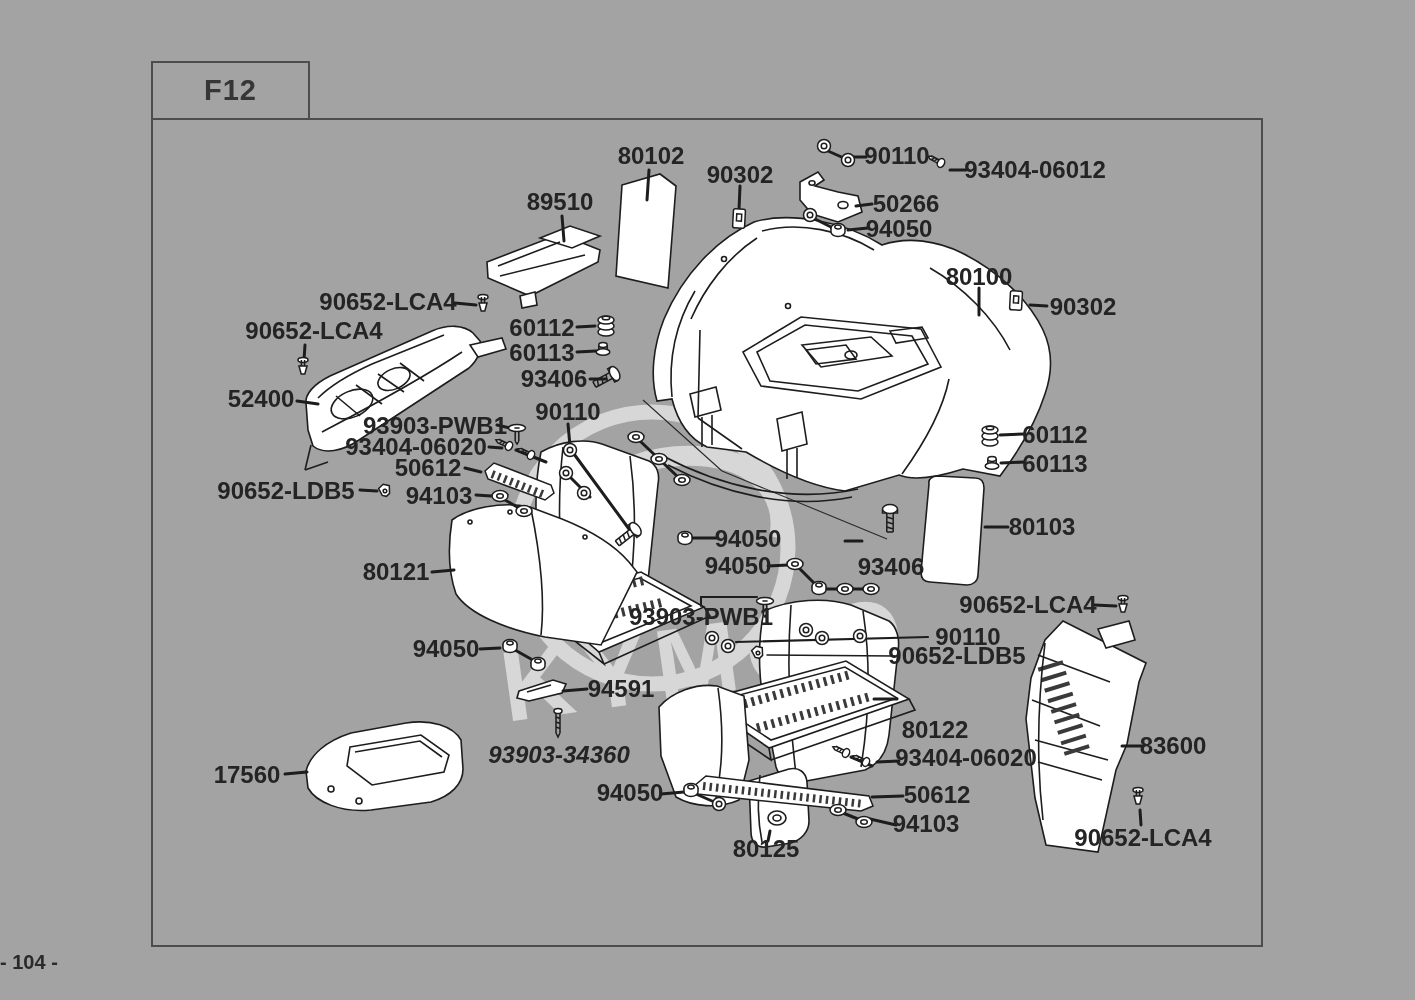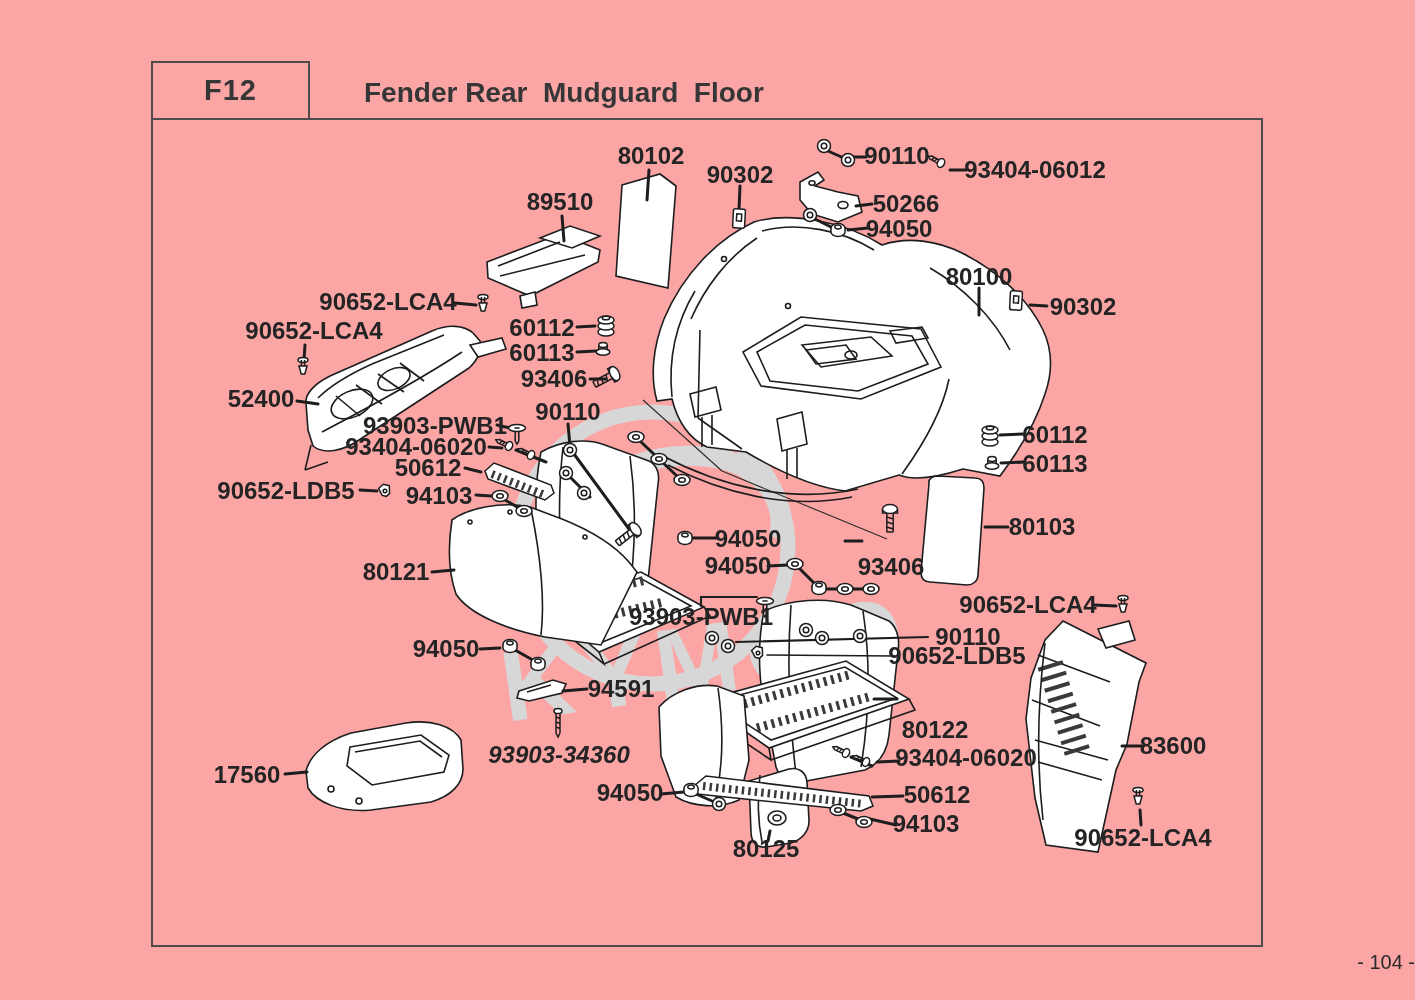--- a/index.html
+++ b/index.html
@@ -1,39 +1,38 @@
 <!DOCTYPE html>
 <html><head>
 <meta charset="utf-8">
 <style>
   html,body{margin:0;padding:0;background:#fff;}
-  .page{position:relative;width:1415px;height:1000px;background:#fca5a5;overflow:hidden;
+  .page{position:relative;width:1415px;height:1000px;background:#a3a3a3;overflow:hidden;
         font-family:"Liberation Sans",sans-serif;}
   .code-box{position:absolute;left:151px;top:61px;width:159px;height:59px;box-sizing:border-box;
         border:2px solid #4d4d4d;display:flex;align-items:center;justify-content:center;
         font-size:29px;font-weight:bold;color:#363636;letter-spacing:1px;}
   .doc-title{position:absolute;left:364px;top:77px;font-size:28px;font-weight:bold;color:#363636;
         white-space:pre;}
   .frame{position:absolute;left:151px;top:118px;width:1112px;height:829px;box-sizing:border-box;
         border:2px solid #4d4d4d;}
   .drawing{position:absolute;left:0;top:0;}
   .plabel{position:absolute;transform:translate(-50%,-50%);font-size:24px;font-weight:bold;
         color:#242424;white-space:nowrap;line-height:1;}
-  .footer-page{position:absolute;left:0;top:951px;width:1415px;text-align:right;
-        font-size:20px;font-weight:normal;color:#2a2a2a;}
+  .footer-page{position:absolute;left:0;top:951px;width:1415px;text-align:left;
+        font-size:20px;font-weight:bold;color:#2a2a2a;}
 </style>
 </head>
 <body>
 
 <div class="page">
 
   <div class="code-box">
     <span>F12</span>
   </div>
-  <div class="doc-title">Fender Rear  Mudguard  Floor</div>
   <div class="frame"></div>
 
   <svg class="drawing" width="1415" height="1000" viewBox="0 0 1415 1000">
     <defs>
       <g id="sym-nut" fill="#fff" stroke="#1d1d1d" stroke-width="1.5">
         <ellipse cx="0" cy="-2" rx="7" ry="4.5"></ellipse>
           <path d="M-7,-2 L-7,2 A7,4.5 0 0 0 7,2 L7,-2"></path>
         <ellipse cx="0" cy="-3" rx="3.2" ry="2"></ellipse>
       </g>
       <g id="sym-washer" fill="#fff" stroke="#1d1d1d" stroke-width="1.5">

